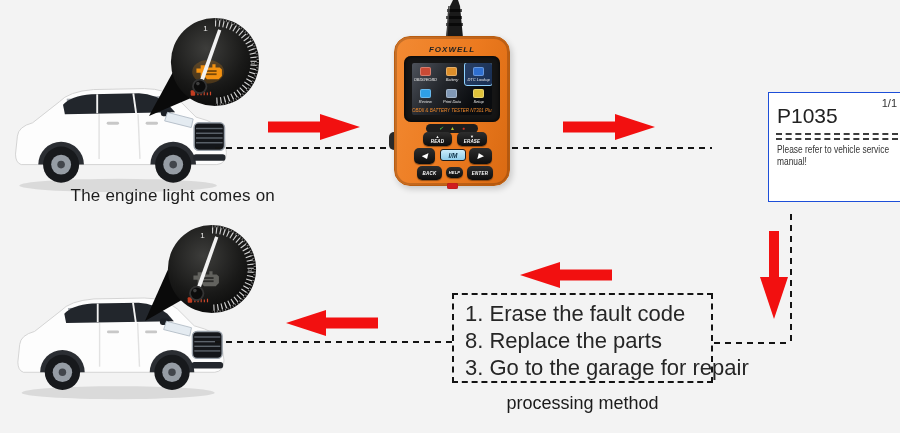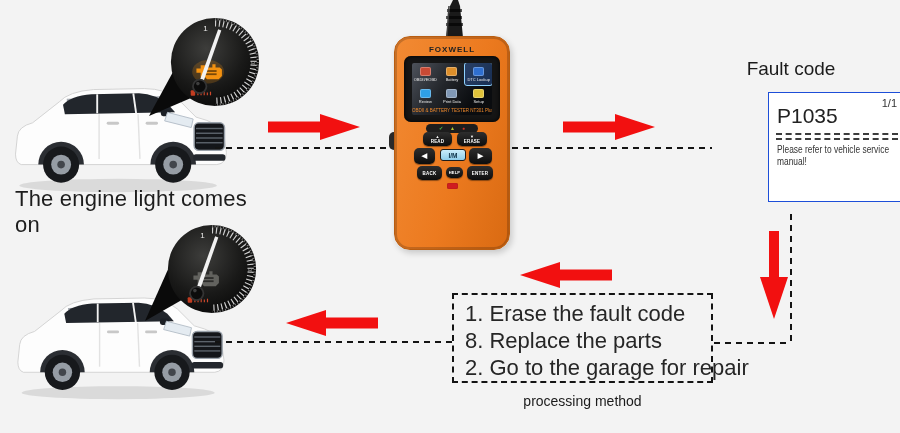--- a/index.html
+++ b/index.html
@@ -1,47 +1,47 @@
 <!DOCTYPE html>
 <html><head>
 <meta charset="utf-8">
 <style>
   html,body{margin:0;padding:0;background:#e9e9e9;}
   .stage{position:relative;width:900px;height:433px;background:#f3f3f3;overflow:hidden;
          font-family:"Liberation Sans",sans-serif;color:#1b1b1b;}
   .abs{position:absolute;}
-  .caption{font-size:22px;color:#1d1d1d;text-align:left;letter-spacing:.2px;}
+  .caption{font-size:17px;color:#1d1d1d;text-align:right;letter-spacing:.2px;}
 
   
   .dash-h{position:absolute;height:2px;background:repeating-linear-gradient(90deg,#141414 0 6px,transparent 6px 11px);}
   .dash-v{position:absolute;width:2px;background:repeating-linear-gradient(180deg,#141414 0 6px,transparent 6px 11px);}
 
   
   .fault-title{position:absolute;left:712px;top:58px;width:158px;font-size:19px;text-align:center;}
   .fault-box{position:absolute;left:722px;top:92px;width:138px;height:110px;background:#fff;
              border:1px solid #1d4ed8;box-sizing:border-box;overflow:hidden;margin-left:46px;}
   .fault-page{position:absolute;right:8px;top:4px;font-size:11px;color:#333;}
   .fault-code{position:absolute;left:8px;top:11px;font-size:21px;color:#222;}
   .fault-sep{position:absolute;left:7px;right:7px;top:40px;height:3px;
              border-top:2px dashed #3c3c3c;border-bottom:2px dashed #3c3c3c;}
   .fault-msg{position:absolute;left:8px;top:51px;font-size:10px;line-height:12px;color:#333;
              width:150px;transform:scaleX(.84);transform-origin:0 0;}
 
   
   .proc-box{position:absolute;left:452px;top:293px;width:261px;height:90px;box-sizing:border-box;
             border:2px dashed #141414;padding:5px 0 0 11px;}
   .proc-step{font-size:22px;line-height:27px;color:#262626;white-space:nowrap;}
-  .proc-caption{position:absolute;left:452px;top:393px;width:261px;font-size:14px;text-align:center;}
+  .proc-caption{position:absolute;left:452px;top:393px;width:261px;font-size:18px;text-align:center;}
 
   
   .arrow{position:absolute;}
   .arrow svg{display:block;}
 
   
-  .scanner{position:absolute;left:394px;top:36px;width:116px;height:214px;z-index:2;}
+  .scanner{position:absolute;left:394px;top:36px;width:116px;height:150px;z-index:2;font-style:italic;}
   .scan-body{position:absolute;inset:0;border-radius:16px;
              background:linear-gradient(105deg,#f28a33,#ec7a1f 55%,#d96a12);
              border:1px solid #b95d10;box-sizing:border-box;
              box-shadow:inset 0 0 0 2px rgba(0,0,0,.18), 2px 3px 6px rgba(0,0,0,.18);}
   .hang-tab{position:absolute;left:-5px;top:96px;width:10px;height:18px;border-radius:5px;background:#2b2b2b;z-index:-1;}
   .brand{position:absolute;top:9px;left:0;width:100%;text-align:center;font-size:8px;font-weight:bold;
          letter-spacing:1px;color:#222;}
   .bezel{position:absolute;left:10px;top:20px;width:96px;height:66px;background:#151515;border-radius:7px;
          box-shadow:inset 0 0 4px #000;}
   .screen{position:absolute;left:8px;top:7px;width:80px;height:52px;border-radius:2px;overflow:hidden;
@@ -301,28 +301,27 @@
       </div>
     <div class="kbtn" style="left:52px;top:131px;width:17px;height:11px;font-size:4px;">
         <span>HELP</span>
       </div>
     <div class="kbtn" style="left:73px;top:130px;width:26px;height:14px;">
         <span>ENTER</span>
       </div>
     <div class="red-btn"></div>
   </div>
 
-  <div class="fault-title">Fault code</div>
   <div class="fault-box">
     <div class="fault-page">1/1</div>
     <div class="fault-code">P1035</div>
     <div class="fault-sep"></div>
     <div class="fault-msg">Please refer to vehicle service manual!</div>
   </div>
 
   <div class="proc-box">
     <div class="proc-step">1. Erase the fault code</div>
     <div class="proc-step">8. Replace the parts</div>
-    <div class="proc-step">2. Go to the garage for repair</div>
+    <div class="proc-step">3. Go to the garage for repair</div>
   </div>
   <div class="proc-caption">processing method</div>
 
 </div>
 
 </body></html>

